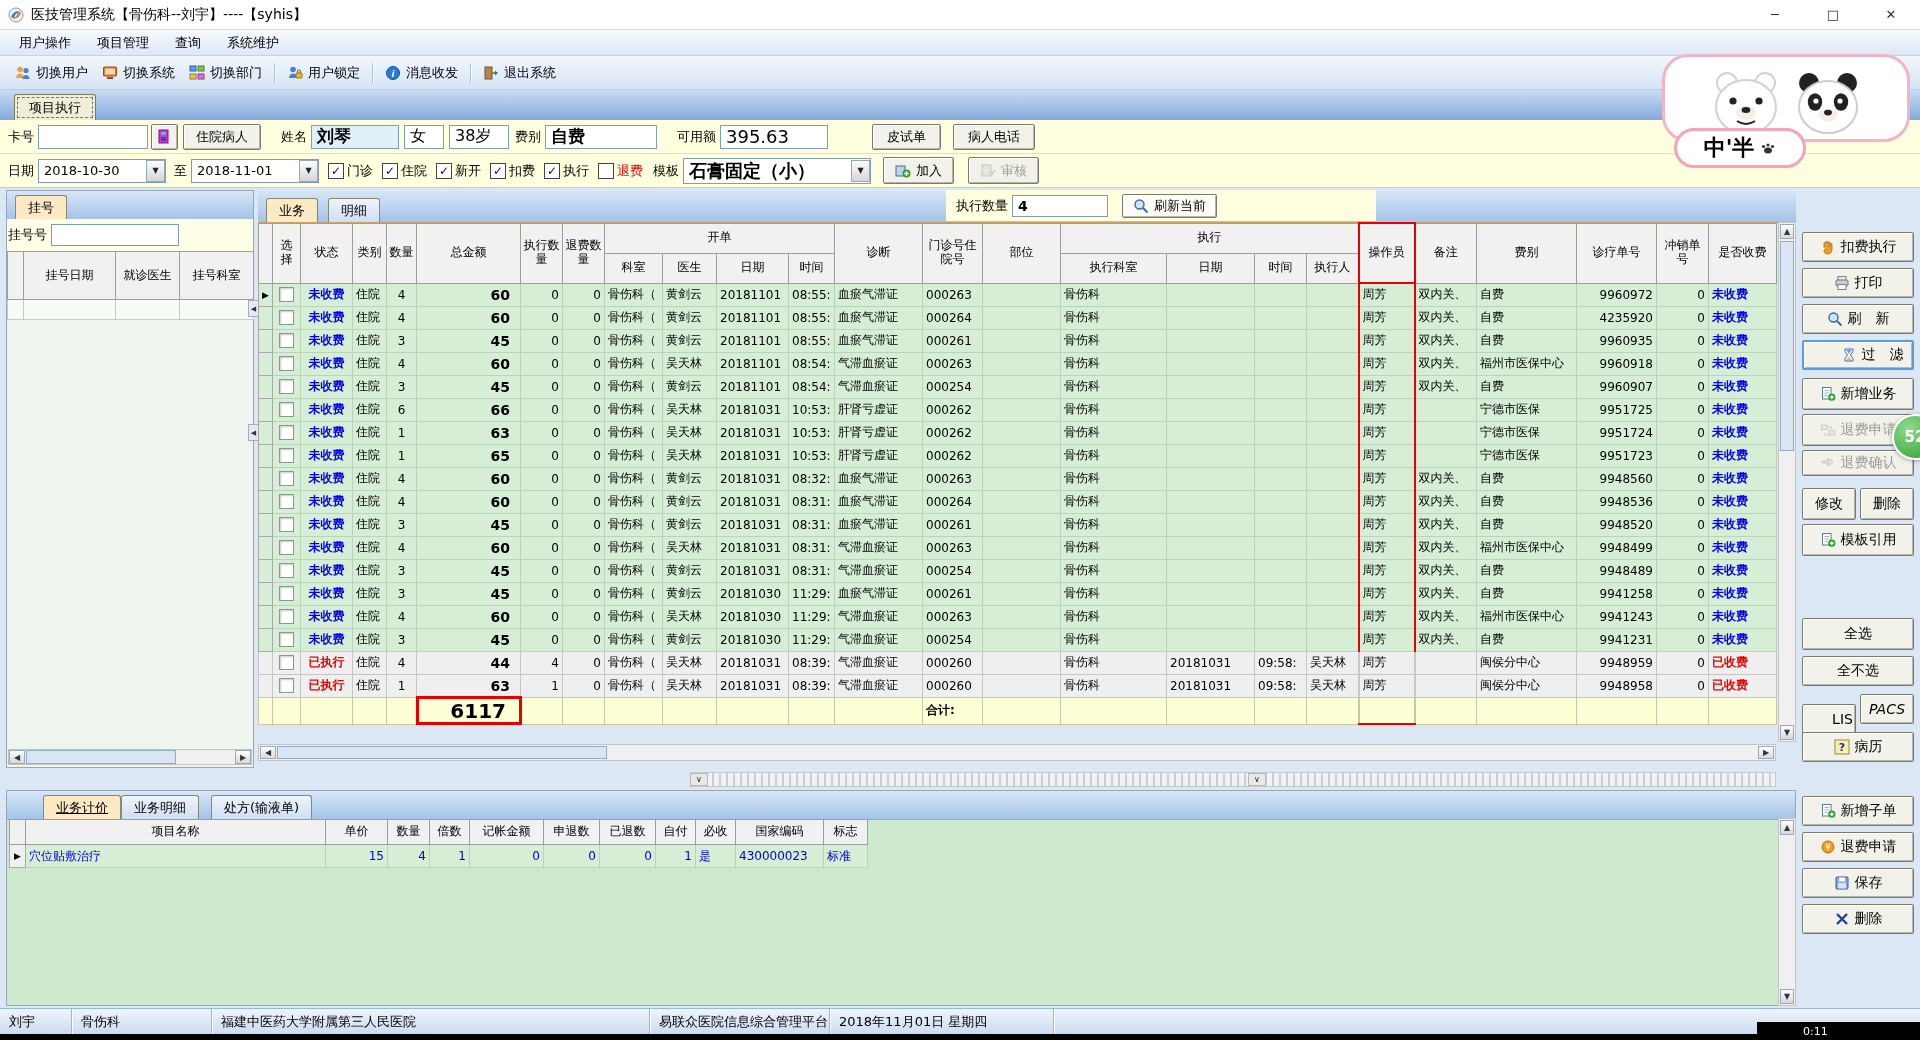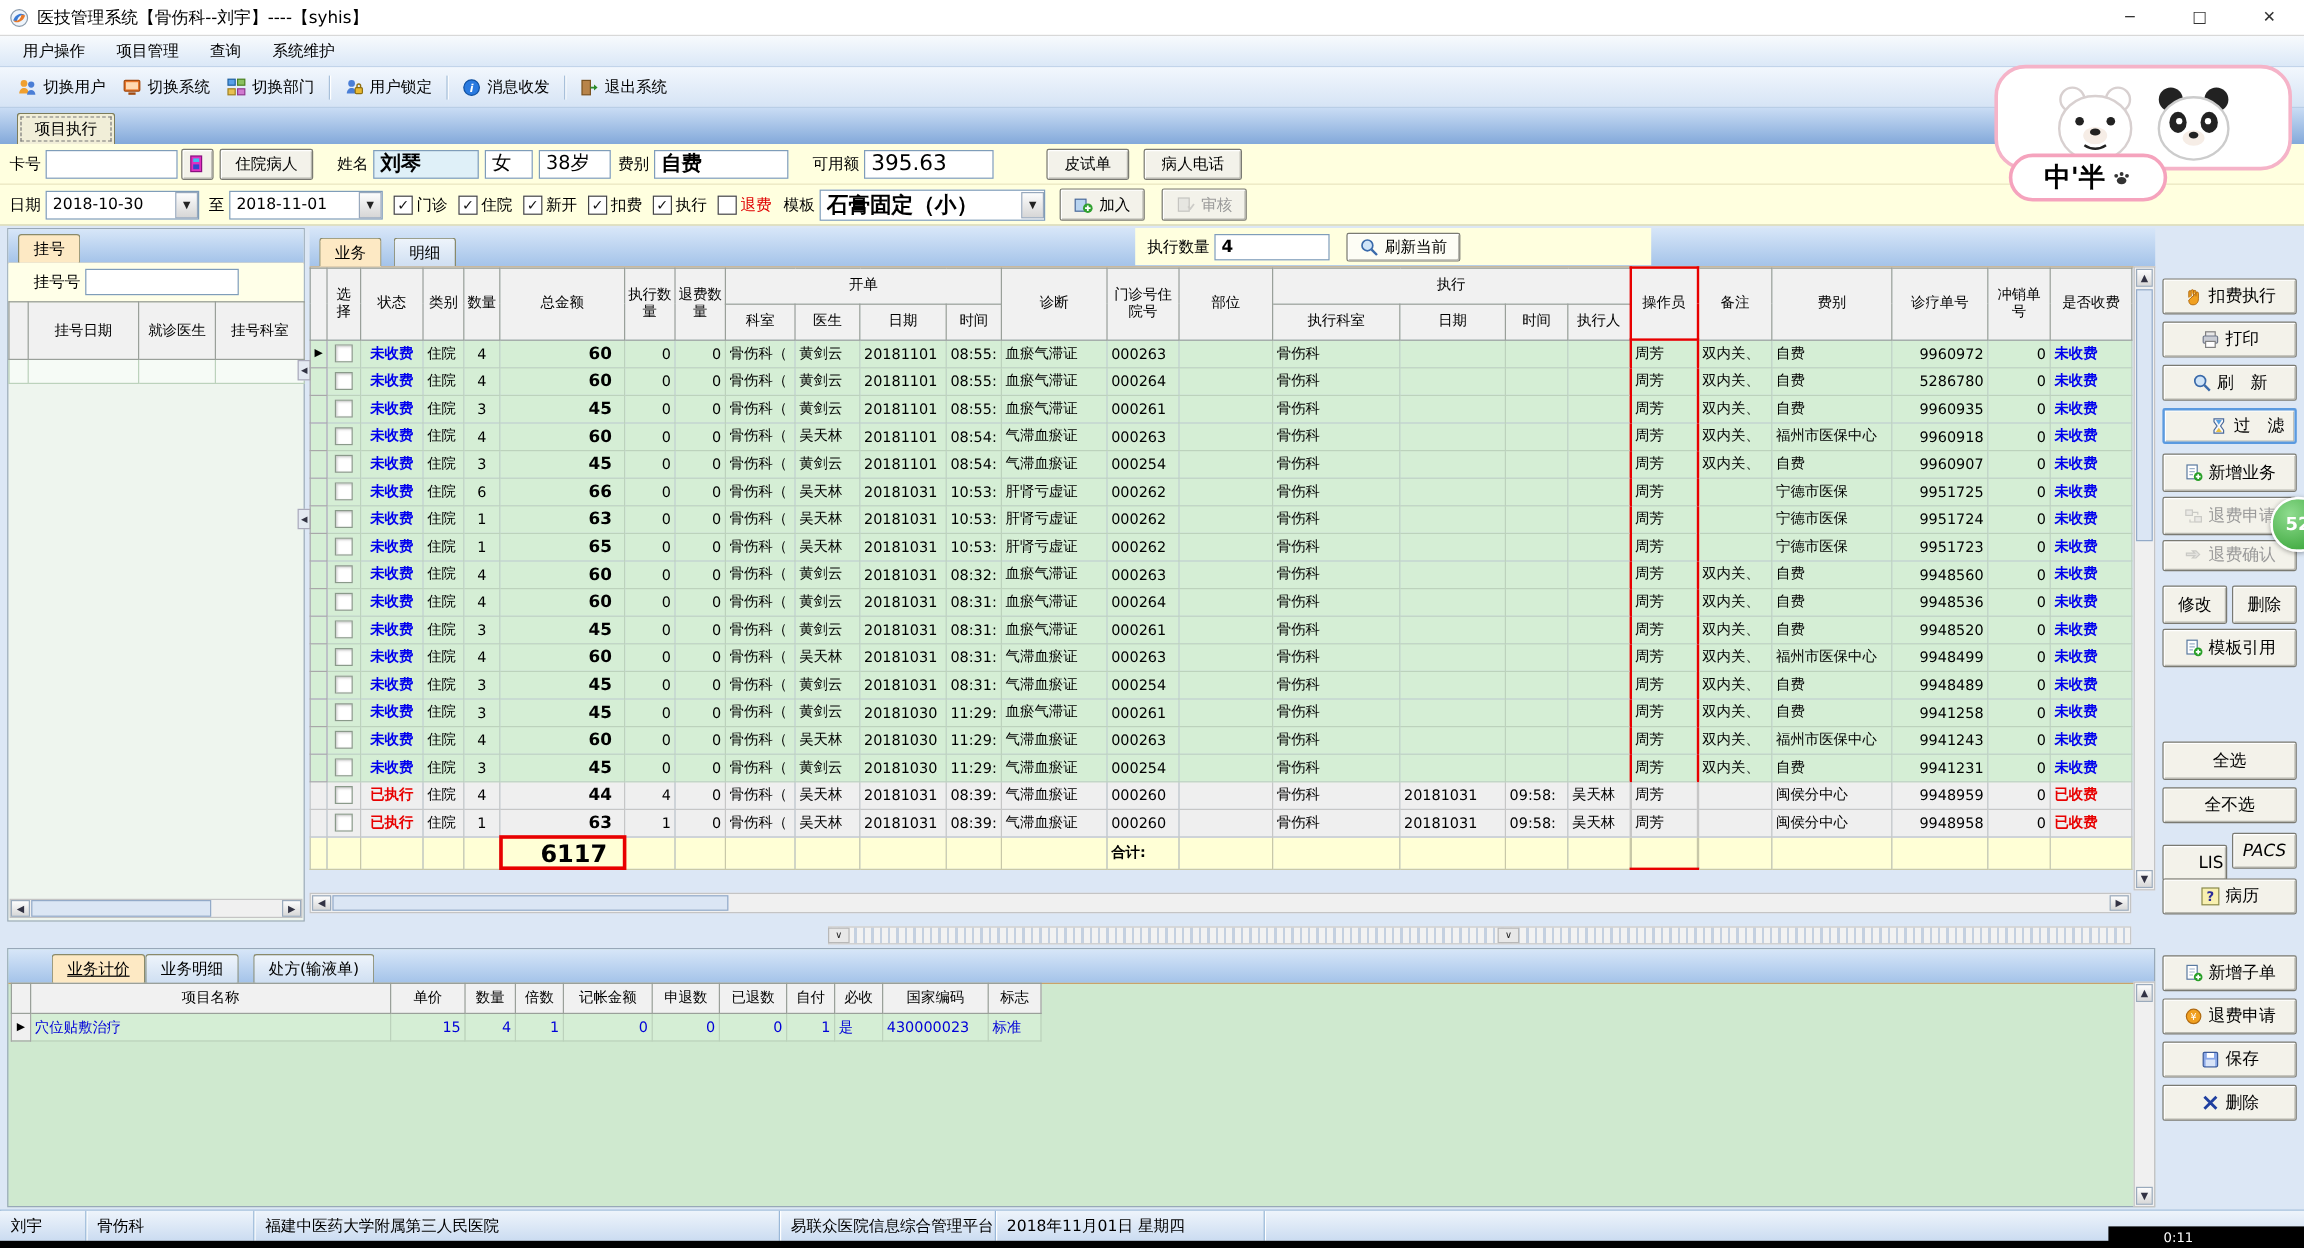--- a/index.html
+++ b/index.html
@@ -286,21 +286,21 @@
       </span>
       <span>审核</span>
     </span>
 </div>
 
 <div class="abs left-panel">
   <div class="ptabs">
     <div class="ptab active" style="left:8px">挂号</div>
   </div>
   <div class="regno-row">
-    <span class="lbl" style="margin-left:21px">挂号号</span>
+    <span class="lbl" style="margin-left:1px">挂号号</span>
     <input class="fbox" style="width: 128px; height: 22px;" value="">
   </div>
   <div id="left-grid" style="position:absolute;left:0;top:60px">
       <table style="width: 246px;">
         <colgroup>
           <col style="width: 16px;">
           <col style="width: 92px;">
           <col style="width: 64px;">
           <col style="width: 74px;">
         </colgroup>
@@ -463,21 +463,21 @@
           <td>血瘀气滞证</td>
           <td>000264</td>
           <td></td>
           <td>骨伤科</td>
           <td></td>
           <td></td>
           <td></td>
           <td class="op-col">周芳</td>
           <td>双内关、</td>
           <td>自费</td>
-          <td class="t-r">5286780</td>
+          <td class="t-r">4235920</td>
           <td class="t-r">0</td>
           <td class="blue">未收费</td>
         </tr>
         <tr class="green">
           <td class="rsel"></td>
           <td class="cbcell">
             <div class="gcb"></div>
           </td>
           <td class="t-c blue">未收费</td>
           <td>住院</td>

